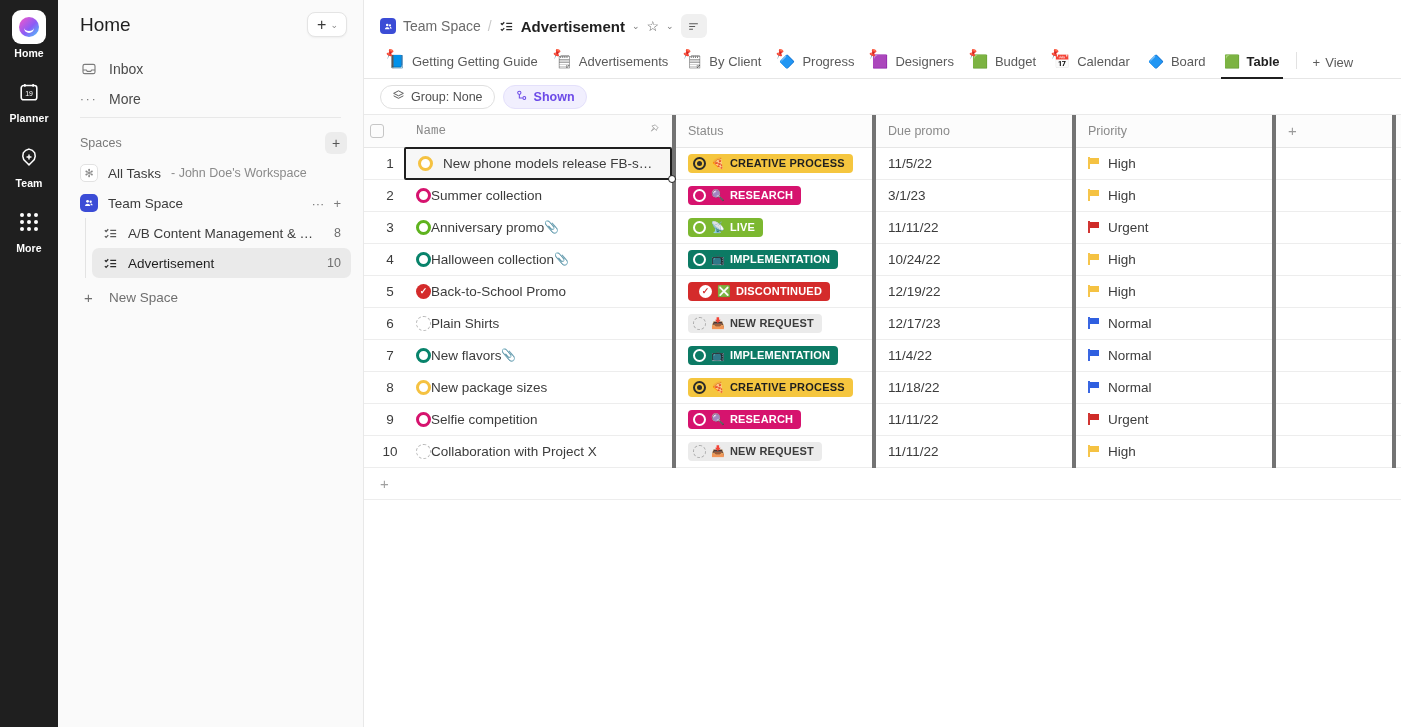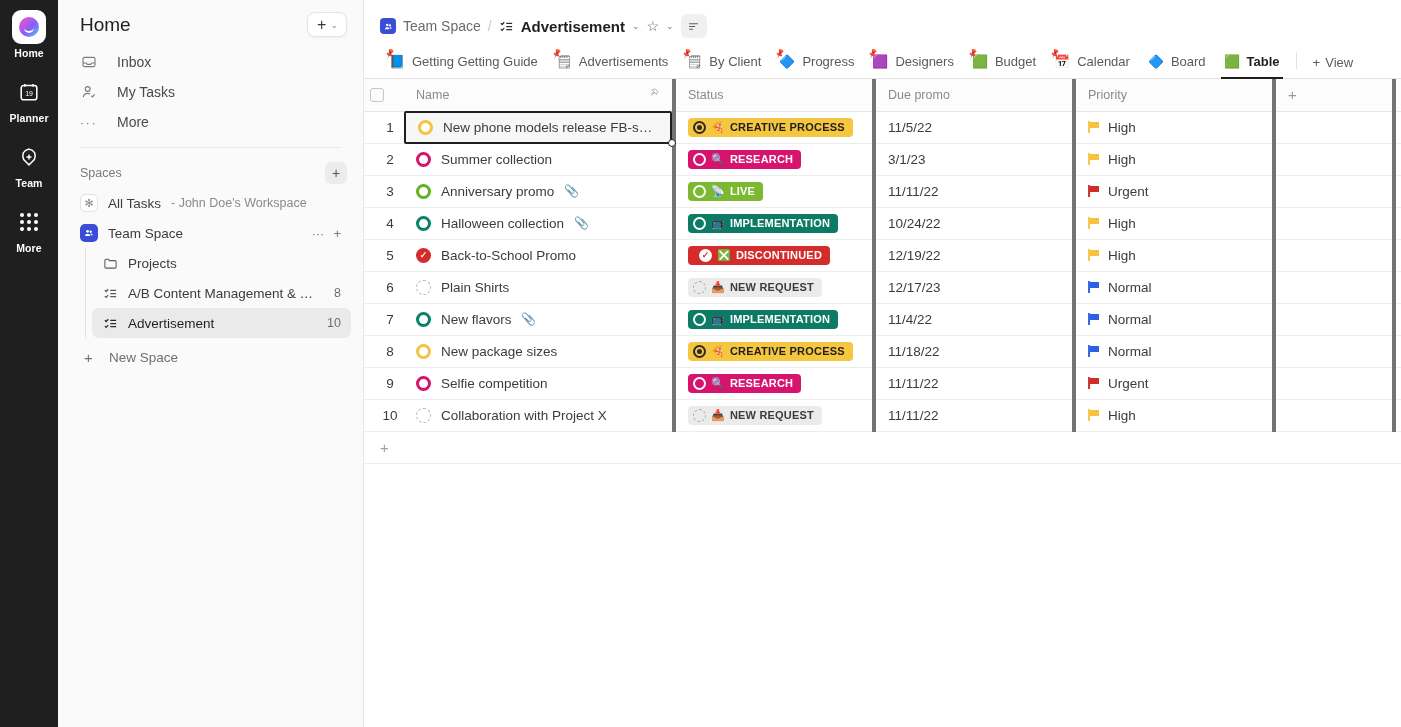--- a/index.html
+++ b/index.html
@@ -64,21 +64,21 @@
     display:flex; align-items:center; gap:4px;
     background:#ffffff; border:1px solid #e4e4e4; border-radius:8px;
     padding: 5px 8px 5px 9px; cursor:pointer;
     box-shadow: 0 1px 2px rgba(0,0,0,.05);
   }
   .new-btn .plus { font-size:16px; color:#3a3a3a; line-height:13px; font-weight:500;}
   .new-btn .chev { font-size:9px; color:#8a8a8a; }
 
   .sb-list { padding: 0 12px; }
   .sb-row {
-    display:flex; align-items:center; gap:20px;
+    display:flex; align-items:flex-end; gap:12px;
     height: 30px; padding: 0 10px; border-radius:7px;
     cursor:pointer; color:#4a4a4a; font-size:14px;
   }
   .sb-ico { width:17px; height:17px; display:flex; align-items:center; justify-content:center; color:#7b7b7b; flex:0 0 17px;}
   .sb-sep { height:1px; background:#e8e8e8; margin:10px 22px 0 22px; }
 
   .sb-section {
     display:flex; align-items:center; justify-content:space-between;
     padding: 14px 16px 4px 22px;
   }
@@ -175,34 +175,34 @@
   .c-prio { width:200px; }
   .c-add { width:120px; }
   .c-rest { width:auto; }
 
   table.grid thead th {
     height:32px; font-weight:400; font-size:12.5px; color:#8a8a8a;
     text-align:left; border-bottom:1px solid #e6e6e6; background:#fcfcfc;
     padding: 0 0 0 12px; vertical-align:middle;
   }
   th.with-border, td.with-border { border-left:4px solid #737373; }
-  .th-inner { display:flex; align-items:center; justify-content:space-between; padding-right:12px;}
+  .th-inner { display:flex; align-items:center; justify-content:space-between; padding-right:12px;font-family:Liberation Mono, monospace;}
   .hdr-pin { color:#a8a8a8; font-size:12px; cursor:pointer;}
   .chk {
     width:14px;height:14px;border:1.4px solid #c6c6c6;border-radius:3px; display:block; margin-left:6px; cursor:pointer;
   }
   .hdr-plus { color:#9a9a9a; font-size:15px; padding-left:12px; cursor:pointer;}
 
   table.grid tbody td {
     height:32px; border-bottom:1px solid #ededed; font-size:13.5px; color:#3c3c3c;
     padding: 0 0 0 12px; vertical-align:middle;
   }
   td.idx { color:#9a9a9a; font-size:11.5px; text-align:center; padding:0; }
 
-  .namecell { display:flex; align-items:center; gap:10px; position:relative; }
+  .namecell { display:flex; align-items:center; position:relative; }
   .statusdot {
     width:15px;height:15px;border-radius:50%; flex:0 0 15px; position:relative;
   }
   .sd-ring { border:3.2px solid; background:#fff; }
   .sd-dashed { border:1.6px dashed #b6b6b6; background:#fff; }
   .sd-solid-check { display:flex;align-items:center;justify-content:center;color:#fff;font-size:9px;font-weight:700;}
 
   .clip { color:#a6a6a6; font-size:12px; }
   .nametext { white-space:nowrap; overflow:hidden; text-overflow:ellipsis; }
 
@@ -310,30 +310,20 @@
 
     <div class="sb-list">
       <div class="sb-row">
         <span class="sb-ico">
           <svg width="16" height="16" viewBox="0 0 24 24" fill="none" stroke="currentColor" stroke-width="1.7">
             <rect x="3" y="5" width="18" height="14" rx="2.6"></rect>
               <path d="M3 13.5h5l1.4 2h5.2l1.4-2H21"></path>
           </svg>
         </span>
         <span>Inbox</span>
-      </div>
-      <div class="sb-row">
-        <span class="sb-ico">
-          <svg width="16" height="16" viewBox="0 0 24 24" fill="none" stroke="currentColor" stroke-width="1.7">
-            <circle cx="10" cy="7.5" r="3.6"></circle>
-              <path d="M3.4 19.6c.6-3.4 3.3-5.6 6.6-5.6 1.4 0 2.6.4 3.6 1"></path>
-            <path d="M15.4 17.6l1.7 1.8 3.5-3.9"></path>
-          </svg>
-        </span>
-        <span>My Tasks</span>
       </div>
       <div class="sb-row">
         <span class="sb-ico" style="letter-spacing:1.5px;font-size:13px;color:#7b7b7b;">···</span>
         <span>More</span>
       </div>
     </div>
 
     <div class="sb-sep"></div>
 
 
@@ -358,29 +348,20 @@
           </svg>
       </span>
       <span>Team Space</span>
       <span class="sp-actions">
         <span>···</span>
         <span>+</span>
       </span>
     </div>
 
     <div class="child-wrap">
-      <div class="child-row">
-        <span class="child-ico">
-          <svg width="15" height="15" viewBox="0 0 24 24" fill="none" stroke="#5a5a5a" stroke-width="1.7">
-            <path d="M3 7.2a2 2 0 012-2h3.6l1.8 2.2H19a2 2 0 012 2v8a2 2 0 01-2 2H5a2 2 0 01-2-2z"></path>
-          </svg>
-        </span>
-        <span class="child-name">Projects</span>
-        <span class="child-count"></span>
-      </div>
       <div class="child-row">
         <span class="child-ico">
           <svg width="15" height="15" viewBox="0 0 24 24" fill="none" stroke="#5a5a5a" stroke-width="2">
             <path d="M3 6.8l2 2 3.4-3.6"></path>
               <path d="M3 16.2l2 2 3.4-3.6"></path>
             <path d="M11.6 7h9.4M11.6 12h9.4M11.6 17h9.4"></path>
           </svg>
         </span>
         <span class="child-name">A/B Content Management &amp; Te...</span>
         <span class="child-count">8</span>
@@ -497,20 +478,41 @@
           </span>
         <span>Table</span>
       </div>
       <div class="tab-div"></div>
       <div class="tab-add">
         <span>+</span>
         <span>View</span>
       </div>
     </div>
 
+    <div class="toolbar">
+      <div class="chip">
+        <span>
+          <svg width="13" height="13" viewBox="0 0 24 24" fill="none" stroke="#5a5a5a" stroke-width="1.8">
+            <path d="M12 3.4L21 8l-9 4.6L3 8z"></path>
+              <path d="M3 12.6l9 4.6 9-4.6"></path>
+          </svg>
+        </span>
+        <span>Group: None</span>
+      </div>
+      <div class="chip accent">
+        <span>
+          <svg width="13" height="13" viewBox="0 0 24 24" fill="none" stroke="#6c4ae8" stroke-width="1.9">
+            <circle cx="8" cy="7" r="3"></circle>
+              <path d="M8 10.4v6.2h6.4"></path>
+              <circle cx="17.2" cy="16.6" r="2.6"></circle>
+          </svg>
+        </span>
+        <span>Shown</span>
+      </div>
+    </div>
 
     <div class="tablewrap">
       <table class="grid">
         <colgroup>
           <col class="c-idx">
             <col class="c-name">
             <col class="c-status">
             <col class="c-due">
             <col class="c-prio">
             <col class="c-add">

